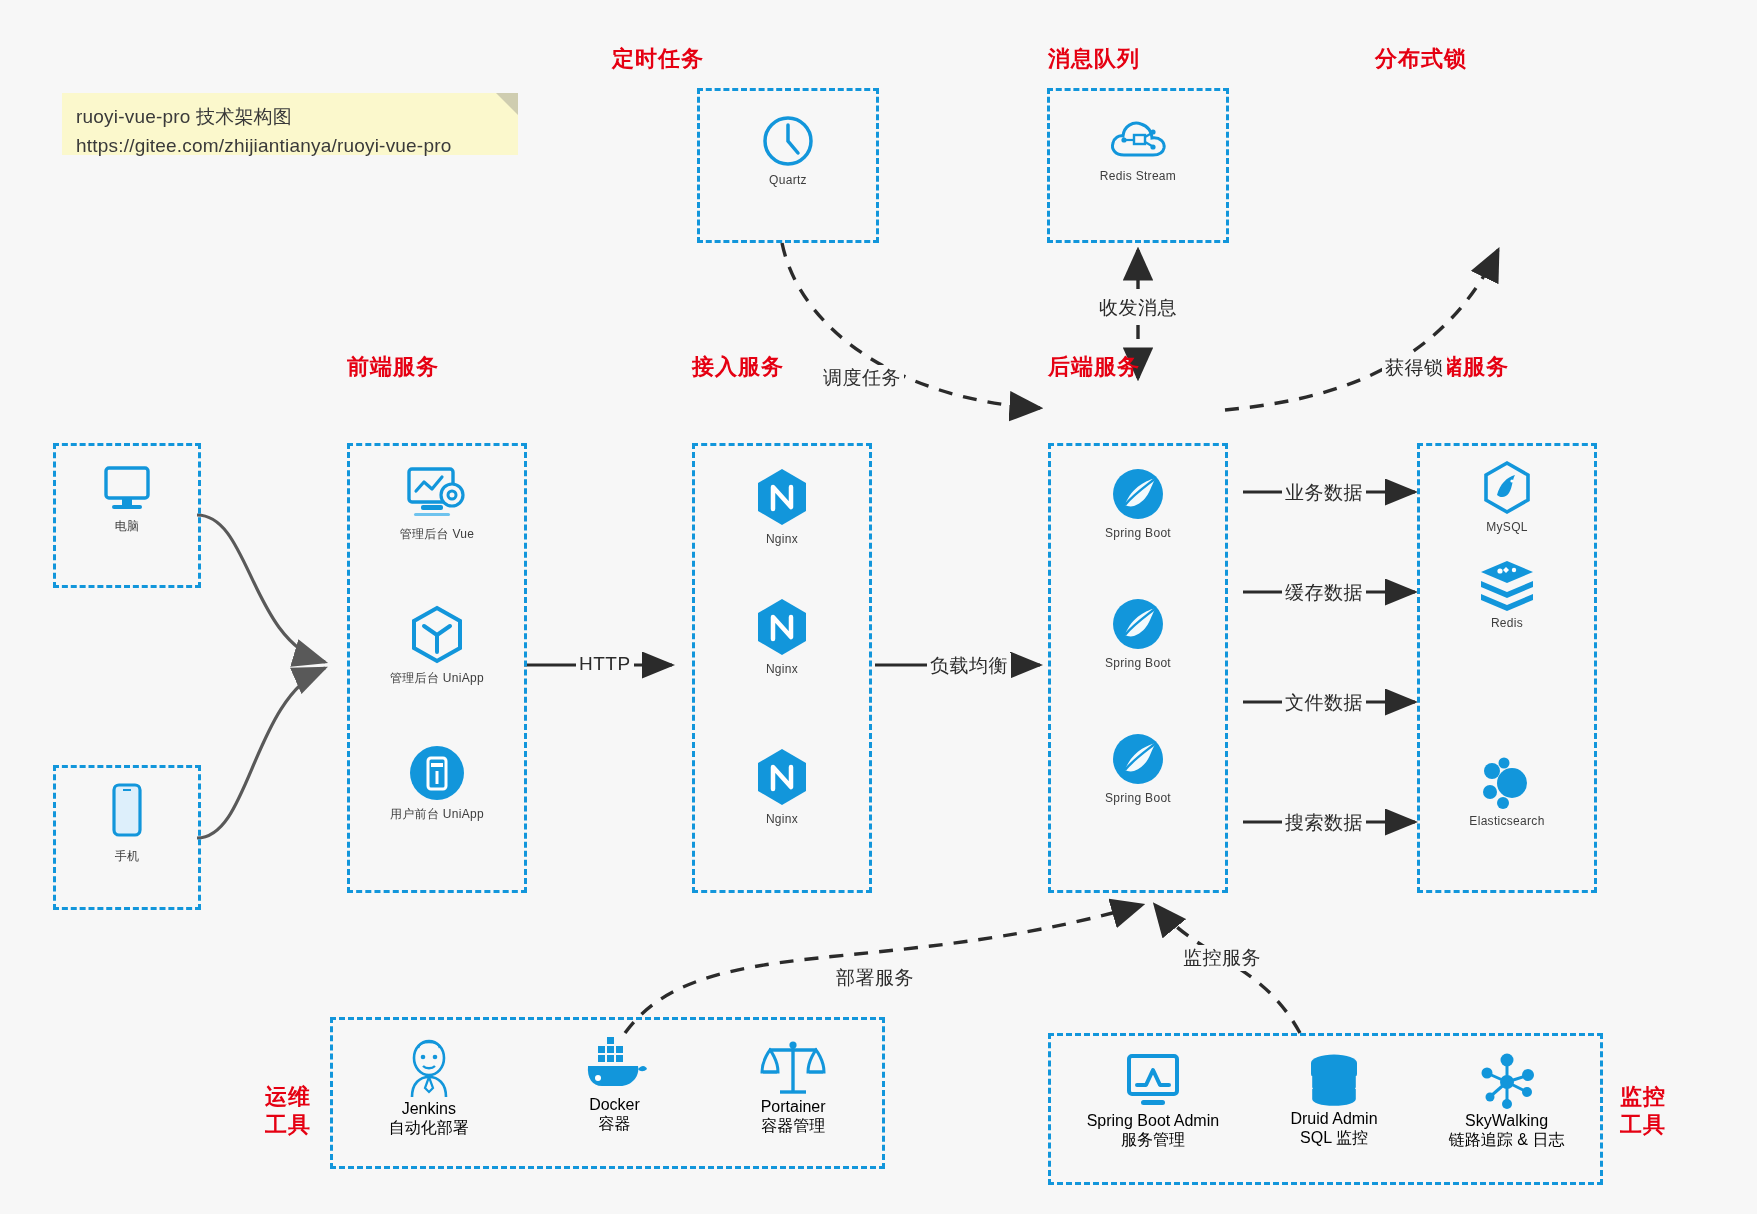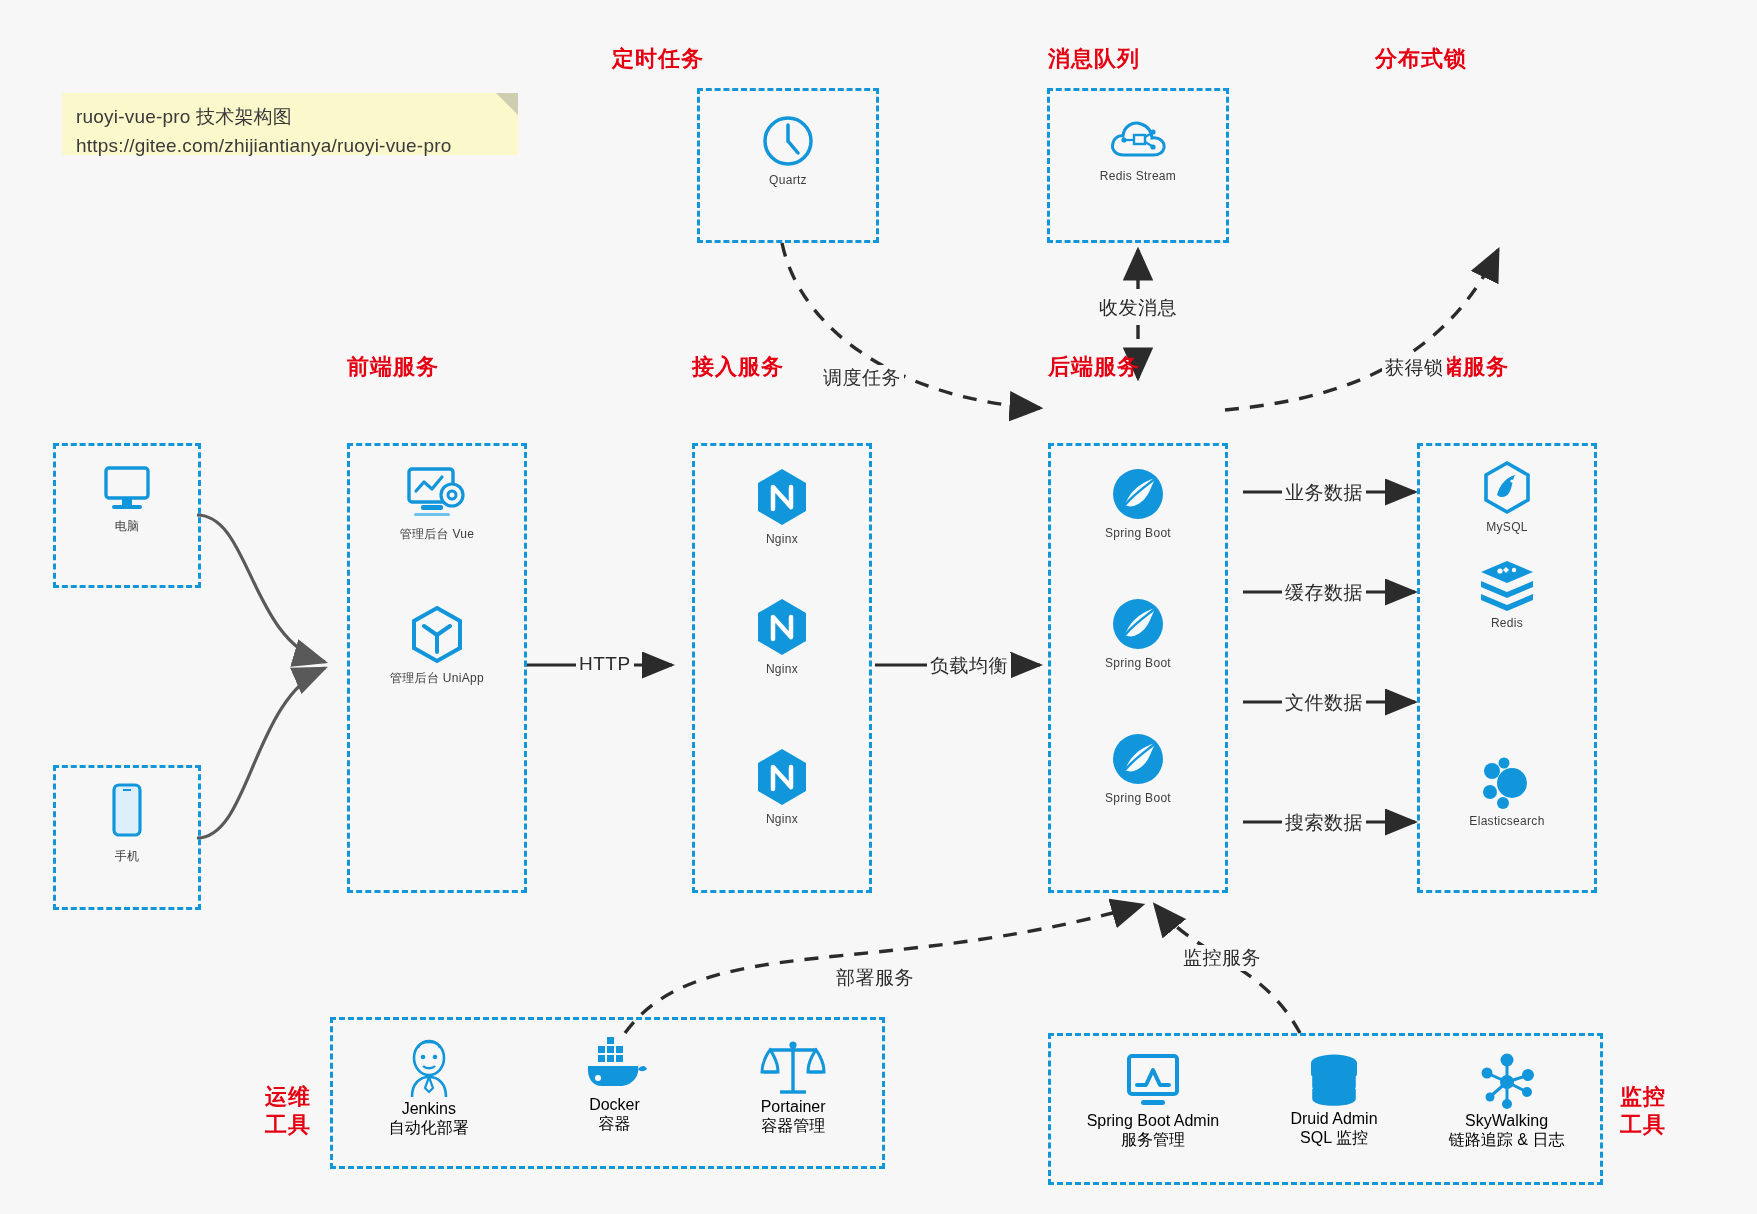--- a/index.html
+++ b/index.html
@@ -202,20 +202,29 @@
       </svg>
       <div class="cap">管理后台 Vue</div>
     </div>
     <div class="node" style="top:158px;">
       <svg class="icon" width="58" height="62" viewBox="0 0 58 62">
         <path d="M29,4 L52,17 L52,44 L29,57 L6,44 L6,17 Z" fill="none" stroke="#1296db" stroke-width="4"></path>
         <path d="M29,31 L29,48 M29,31 L16,22 M29,31 L42,22" fill="none" stroke="#1296db" stroke-width="4" stroke-linecap="round"></path>
       </svg>
       <div class="cap">管理后台 UniApp</div>
     </div>
+    <div class="node" style="top:298px;">
+      <svg class="icon" width="58" height="58" viewBox="0 0 58 58">
+        <circle cx="29" cy="29" r="27" fill="#1296db"></circle>
+        <rect x="20" y="14" width="18" height="31" rx="3" fill="none" stroke="#ffffff" stroke-width="3"></rect>
+        <rect x="23" y="19" width="12" height="4" fill="#ffffff"></rect>
+        <line x1="29" y1="27" x2="29" y2="40" stroke="#ffffff" stroke-width="3"></line>
+      </svg>
+      <div class="cap">用户前台 UniApp</div>
+    </div>
   </div>
 
   <div class="grp-title" style="left:692px; top:352px; width:180px;">接入服务</div>
   <div class="box" style="left:692px; top:443px; width:180px; height:450px;text-decoration:underline;">
     <div class="node" style="top:20px;">
       <svg class="icon" width="56" height="62" viewBox="0 0 56 62">
         <path d="M28,3 L52,17 L52,45 L28,59 L4,45 L4,17 Z" fill="#1296db"></path>
         <path d="M19,43 L19,21 L37,41 L37,21" fill="none" stroke="#ffffff" stroke-width="4.5" stroke-linejoin="round" stroke-linecap="round"></path>
       </svg>
       <div class="cap">Nginx</div>

